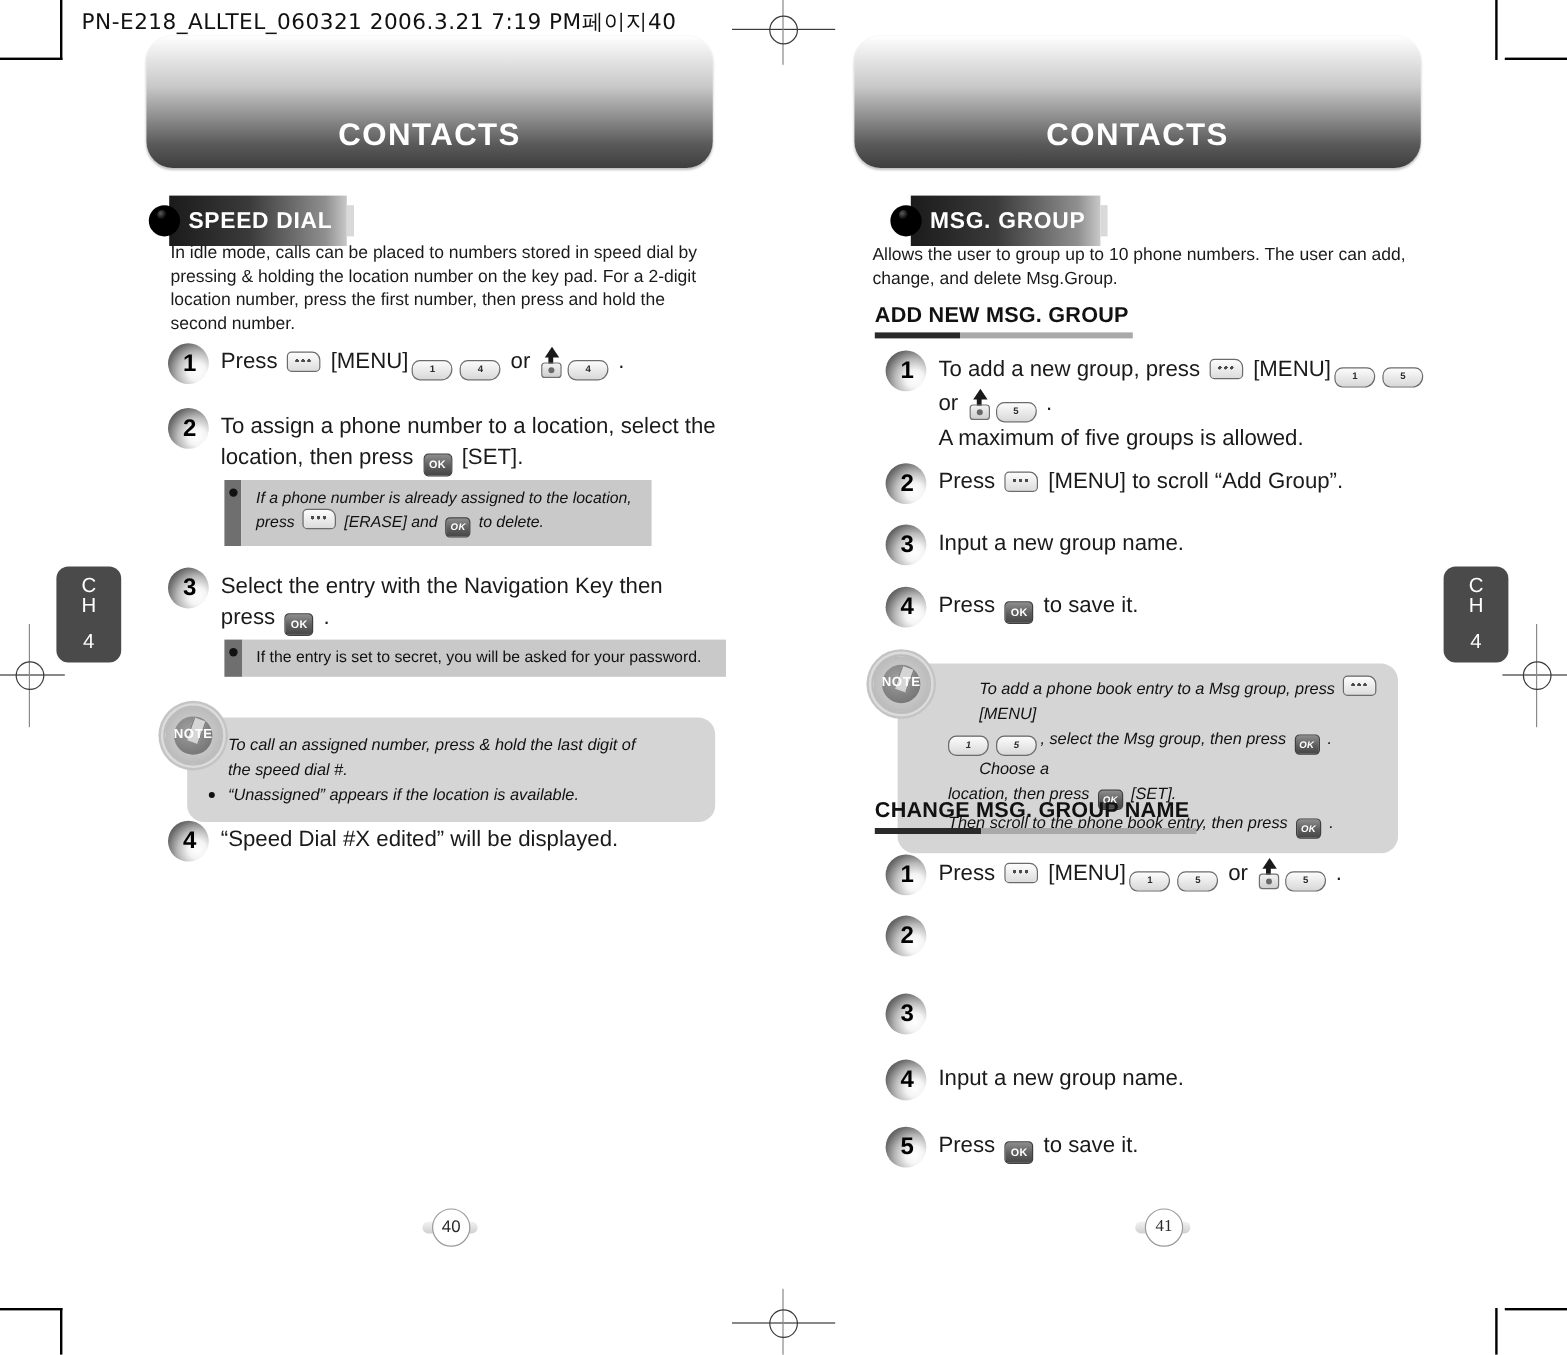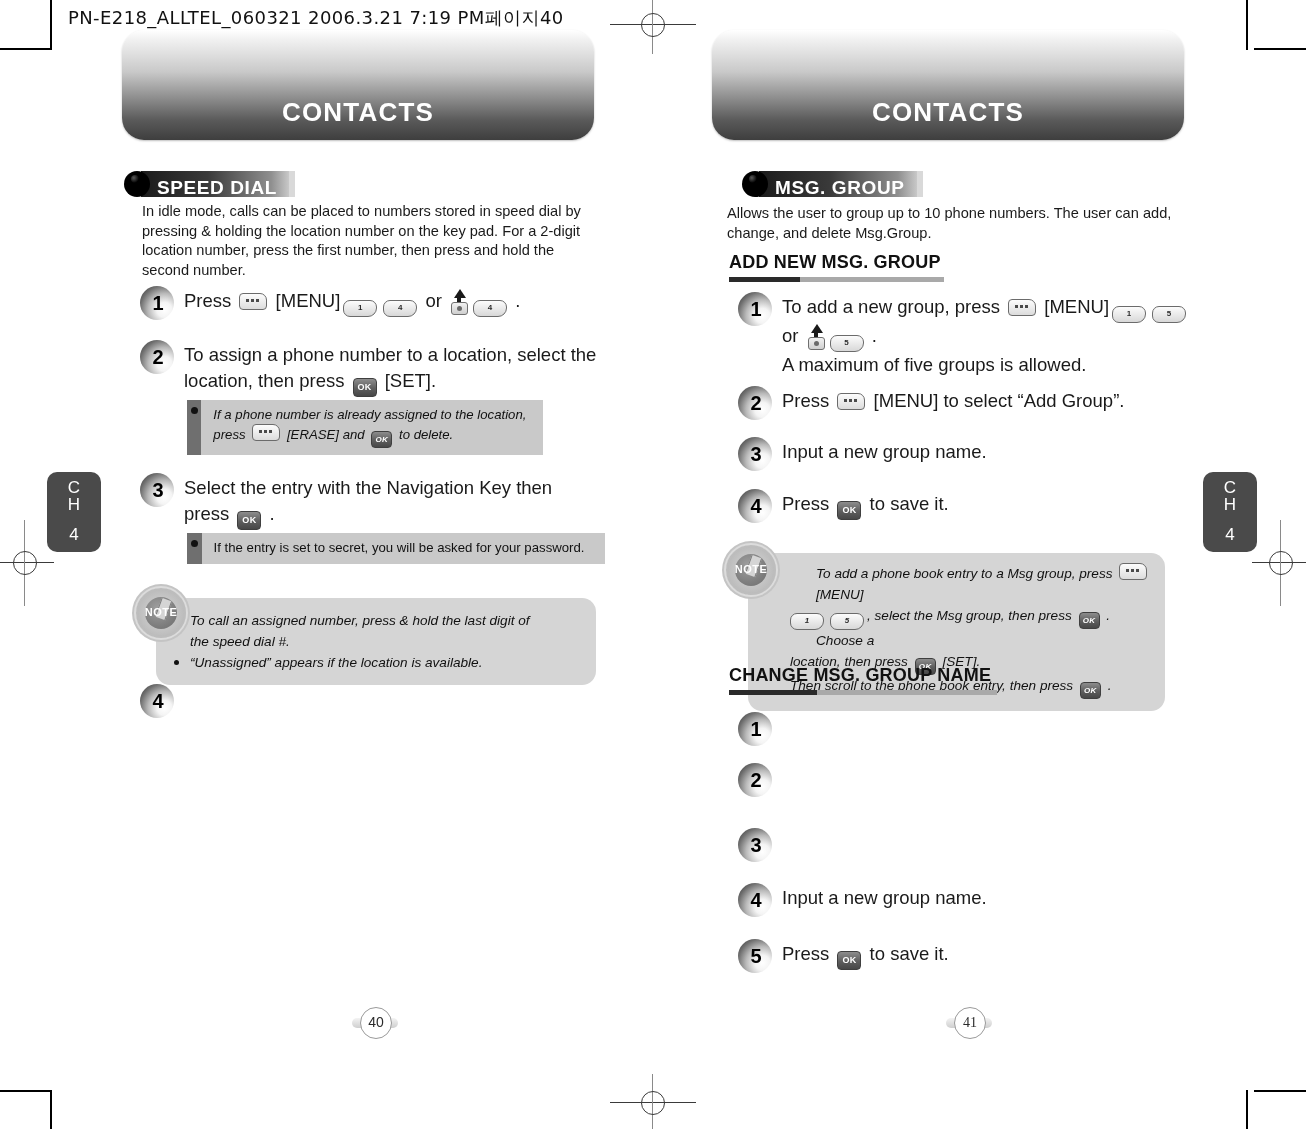--- a/index.html
+++ b/index.html
@@ -37,23 +37,23 @@
   .sect{position:absolute;display:flex;align-items:center;height:26px;}
   .sect .dot{
     width:26px;height:26px;border-radius:50%;background:#000;
     position:relative;z-index:2;
   }
   .sect .dot:after{
     content:"";position:absolute;left:7px;top:4px;width:8px;height:8px;border-radius:50%;
     background:radial-gradient(circle at 35% 35%,#5a5a5a 0%,#000 70%);
   }
   .sect .pill{
-    height:26px;margin-left:-9px;padding:0 12px 0 16px;
+    height:42px;margin-left:-9px;padding:0 12px 0 16px;
     background:linear-gradient(to right,#1b1b1b 0%,#3a3a3a 45%,#8f8f8f 88%,#c8c8c8 100%);
-    display:flex;align-items:flex-end;
+    display:flex;align-items:center;
   }
   .sect .pill span{
     color:#fff;font-size:19px;font-weight:bold;letter-spacing:.6px;line-height:1;
   }
   .sect .tail{width:6px;height:26px;background:#d9d9d9;}
 
   
   .intro{position:absolute;font-size:14.6px;line-height:19.5px;color:#1a1a1a;}
 
   
@@ -286,20 +286,21 @@
       <li style="width:345px;">To call an assigned number, press &amp; hold the last digit of the speed dial #.</li>
       <li>“Unassigned” appears if the location is available.</li>
     </ul>
   </div>
 </div>
 
 <div class="step" style="left:140px;top:684px;width:460px;">
   <div class="bullet">
       <i>4</i>
     </div>
+  <div class="steptext">“Speed Dial #X edited” will be displayed.</div>
 </div>
 
 <div class="pgnum" style="left:352px;top:1007px;">
   <div class="wing"></div>
   <div class="circ">40</div>
 </div>
 
 <div class="banner" style="left:712px;top:30px;">
   <div class="btitle">CONTACTS</div>
 </div>
@@ -334,21 +335,21 @@
     <span>or </span><span class="k k-nav"><span class="arrow"></span><span class="stem"></span><span class="pad"></span></span><span class="k k-num">5</span><span> .</span><br>
     <span>A maximum of five groups is allowed.</span>
   </div>
 </div>
 
 <div class="step" style="left:738px;top:386px;width:460px;">
   <div class="bullet">
       <i>2</i>
     </div>
   <div class="steptext">
-    <span>Press </span><span class="k k-soft"></span><span> [MENU] to select “Add Group”.</span>
+    <span>Press </span><span class="k k-soft"></span><span> [MENU] to scroll “Add Group”.</span>
   </div>
 </div>
 
 <div class="step" style="left:738px;top:437px;width:460px;">
   <div class="bullet">
       <i>3</i>
     </div>
   <div class="steptext">Input a new group name.</div>
 </div>
 
@@ -377,20 +378,23 @@
 
 <div class="subhead" style="left:729px;top:665px;width:268px;">
   <div class="t">CHANGE MSG. GROUP NAME</div>
   <div class="rule"></div>
 </div>
 
 <div class="step" style="left:738px;top:712px;width:460px;">
   <div class="bullet">
       <i>1</i>
     </div>
+  <div class="steptext">
+    <span>Press </span><span class="k k-soft"></span><span> [MENU]</span><span class="k k-num">1</span><span class="k k-num">5</span><span> or </span><span class="k k-nav"><span class="arrow"></span><span class="stem"></span><span class="pad"></span></span><span class="k k-num">5</span><span> .</span>
+  </div>
 </div>
 
 <div class="step" style="left:738px;top:763px;width:420px;">
   <div class="bullet">
       <i>2</i>
     </div>
 </div>
 
 <div class="step" style="left:738px;top:828px;width:460px;">
   <div class="bullet">

